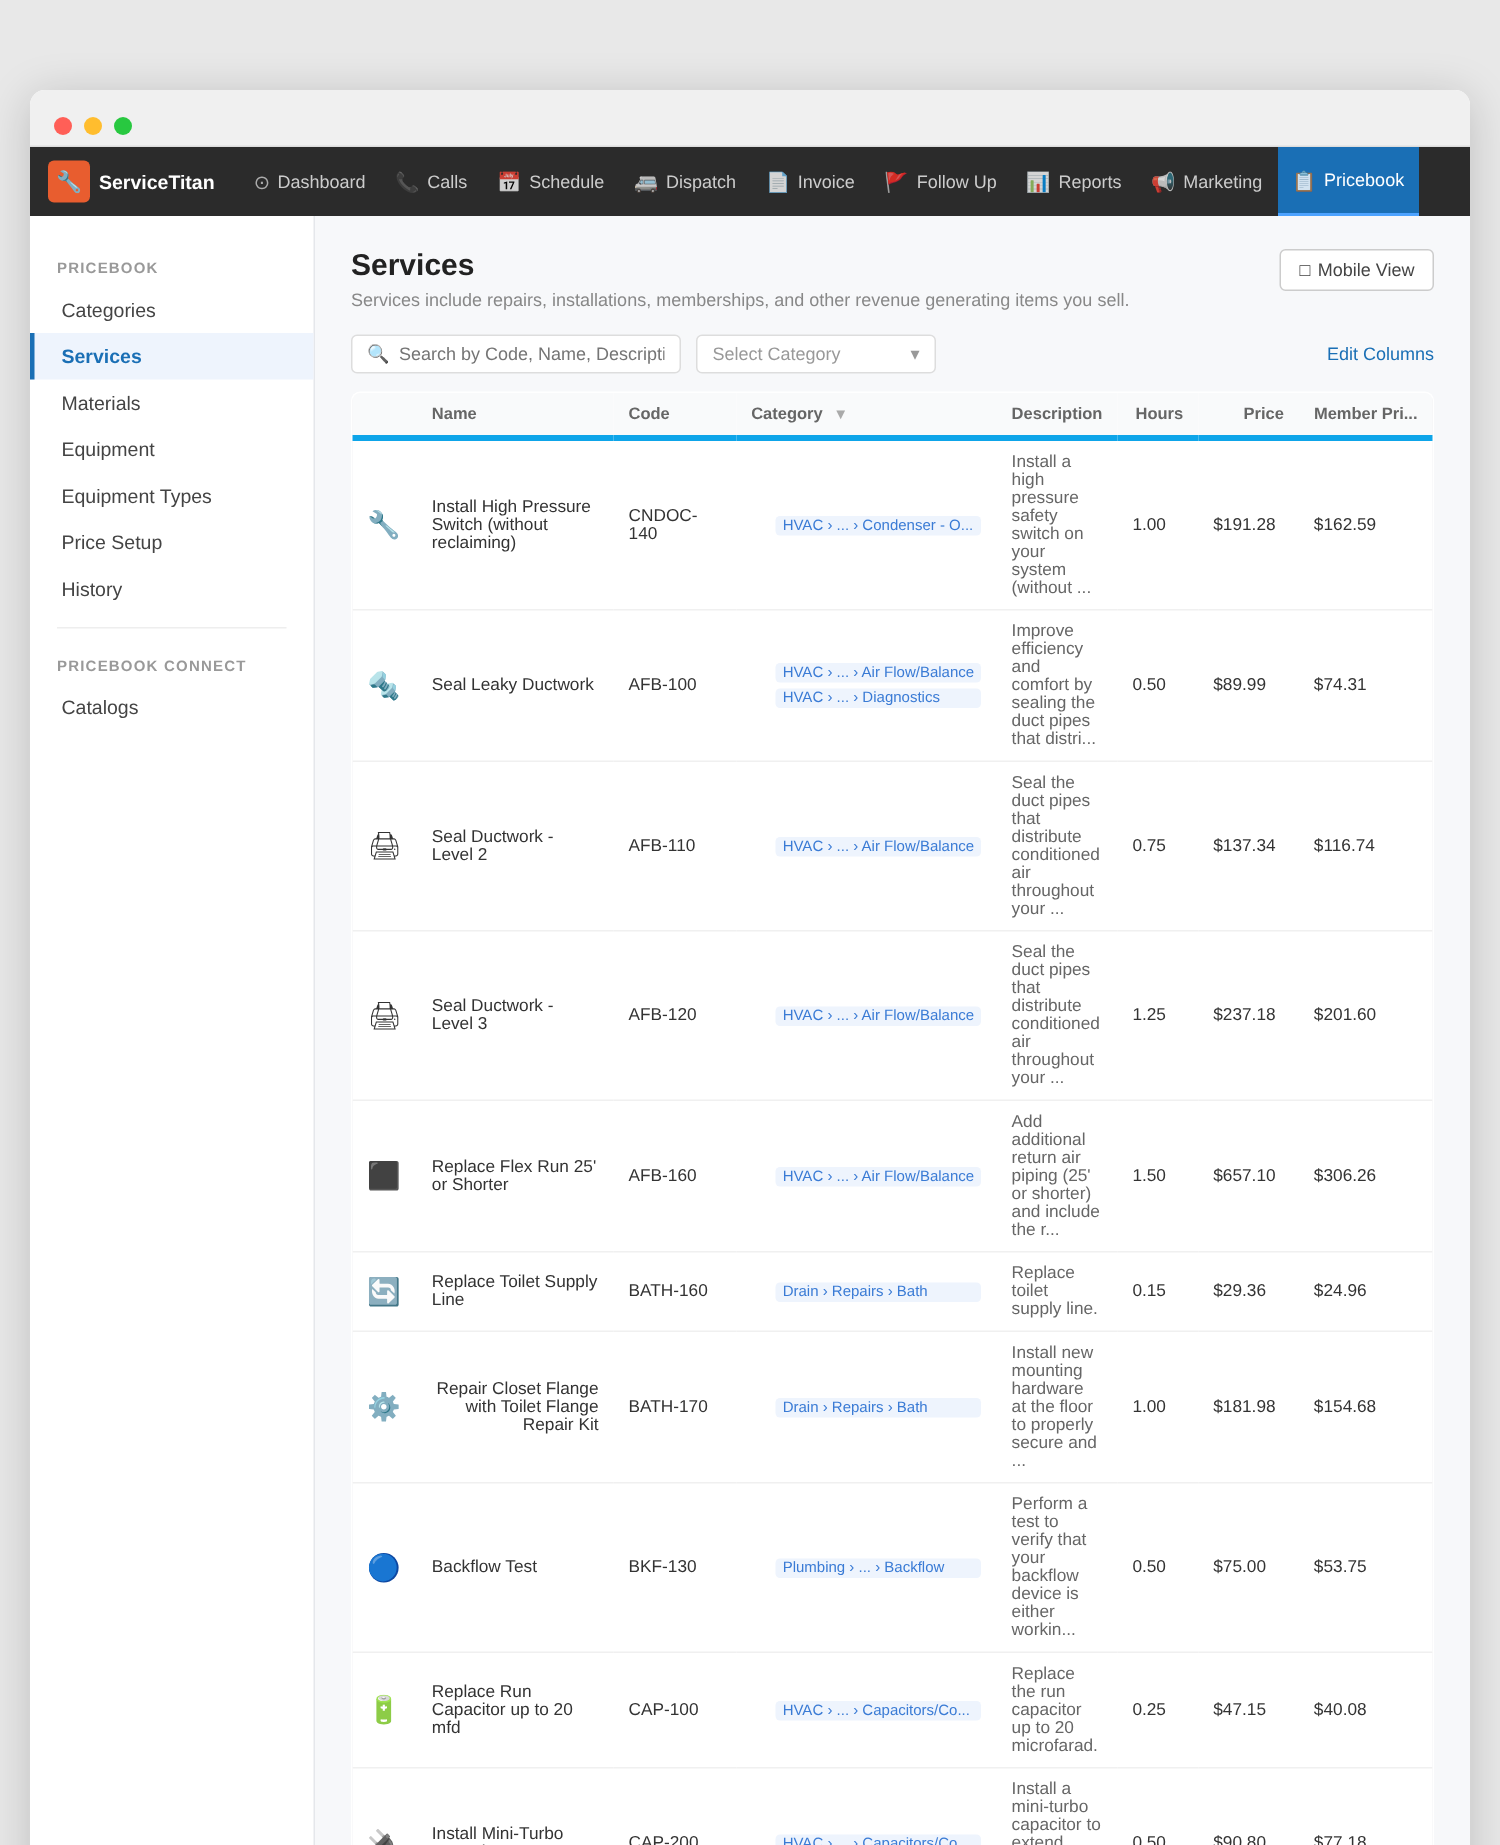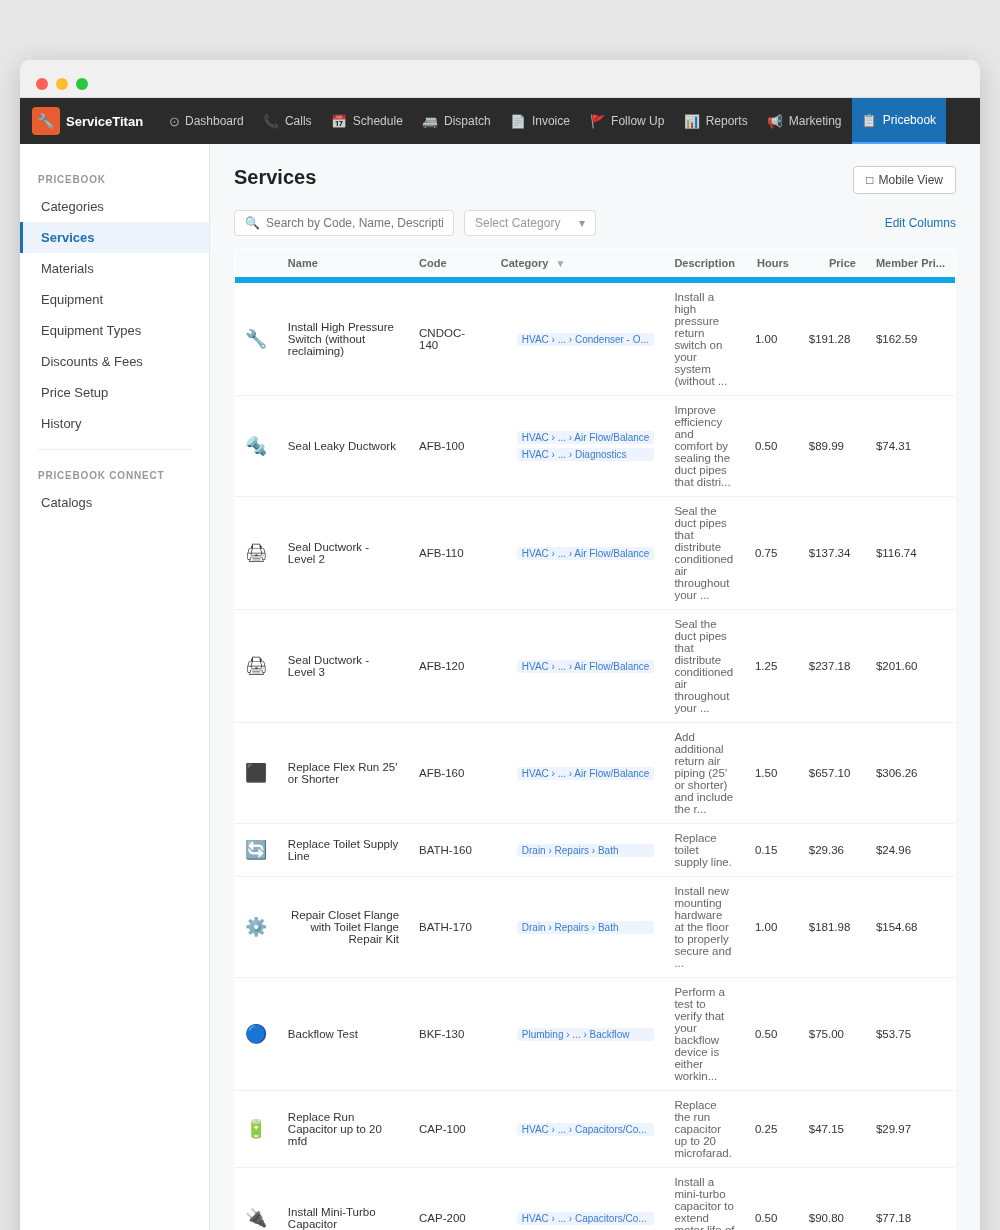--- a/index.html
+++ b/index.html
@@ -201,21 +201,21 @@
       display: flex;
       align-items: center;
       gap: 6px;
       border: 1px solid #ddd;
       border-radius: 4px;
       padding: 5px 10px;
       background: #fff;
       font-size: 12px;
       color: #999;
       cursor: pointer;
-      width: 132px;
+      width: 160px;
       justify-content: space-between;
     }
     .edit-columns-btn {
       margin-left: auto;
       color: #1a6fb5;
       font-size: 12px;
       cursor: pointer;
       white-space: nowrap;
     }
 
@@ -228,21 +228,21 @@
       overflow: hidden;
       border: 1px solid #e5e7eb;
     }
     .services-table th {
       background: #f9fafb;
       font-size: 11px;
       font-weight: 600;
       color: #666;
       text-align: left;
       padding: 8px 10px;
-      border-bottom: 6px solid #0ea5e9;
+      border-bottom: 4px solid #0ea5e9;
       white-space: nowrap;
     }
     .services-table th.col-img { width: 40px; }
     .services-table th.col-name { width: 160px; }
     .services-table th.col-code { width: 90px; }
     .services-table th.col-cat { width: 150px; }
     .services-table th.col-hours { width: 55px; }
     .services-table th.col-price { width: 70px; }
     .services-table th.col-member { width: 80px; }
     .services-table td {
@@ -337,39 +337,37 @@
       <div class="sidebar-item">
         <span>Materials</span>
       </div>
       <div class="sidebar-item">
         <span>Equipment</span>
       </div>
       <div class="sidebar-item">
         <span>Equipment Types</span>
       </div>
       <div class="sidebar-item">
-        <span>Discounts &amp; Fees</span>
-      </div>
-      <div class="sidebar-item">
         <span>Price Setup</span>
       </div>
       <div class="sidebar-item">
         <span>History</span>
       </div>
       <div class="sidebar-divider"></div>
       <div class="sidebar-section-label">PRICEBOOK CONNECT</div>
       <div class="sidebar-item">
         <span>Catalogs</span>
       </div>
     </aside>
 
     <main class="main-content">
       <div class="page-header">
         <div>
           <div class="page-title">Services</div>
+          <div class="page-subtitle">Services include repairs, installations, memberships, and other revenue generating items you sell.</div>
         </div>
         <button class="mobile-view-btn">
           <span>□</span>
           <span>Mobile View</span>
         </button>
       </div>
 
       <div class="toolbar">
         <div class="search-box">
           <span class="search-icon-small">🔍</span>
@@ -398,21 +396,21 @@
         <tbody id="table-body">
         <tr>
               <td style="text-align: center; font-size: 18px;">🔧</td>
               <td style="font-weight: 500;">Install High Pressure Switch (without reclaiming)</td>
               <td>CNDOC-140</td>
               <td>
                 <div class="cat-multi">
                   <span class="cat-badge">HVAC › ... › Condenser - O...</span>
                 </div>
               </td>
-              <td style="color: rgb(102, 102, 102);">Install a high pressure return switch on your system (without ...</td>
+              <td style="color: rgb(102, 102, 102);">Install a high pressure safety switch on your system (without ...</td>
               <td class="col-hours">1.00</td>
               <td class="col-price">$191.28</td>
               <td class="col-member">$162.59</td>
             </tr>
             <tr>
               <td style="text-align: center; font-size: 18px;">🔩</td>
               <td style="font-weight: 500;">Seal Leaky Ductwork</td>
               <td>AFB-100</td>
               <td>
                 <div class="cat-multi">
@@ -514,21 +512,21 @@
               <td style="font-weight: 500;">Replace Run Capacitor up to 20 mfd</td>
               <td>CAP-100</td>
               <td>
                 <div class="cat-multi">
                   <span class="cat-badge">HVAC › ... › Capacitors/Co...</span>
                 </div>
               </td>
               <td style="color: rgb(102, 102, 102);">Replace the run capacitor up to 20 microfarad.</td>
               <td class="col-hours">0.25</td>
               <td class="col-price">$47.15</td>
-              <td class="col-member">$29.97</td>
+              <td class="col-member">$40.08</td>
             </tr>
             <tr>
               <td style="text-align: center; font-size: 18px;">🔌</td>
               <td style="font-weight: 500;">Install Mini-Turbo Capacitor</td>
               <td>CAP-200</td>
               <td>
                 <div class="cat-multi">
                   <span class="cat-badge">HVAC › ... › Capacitors/Co...</span>
                 </div>
               </td>

